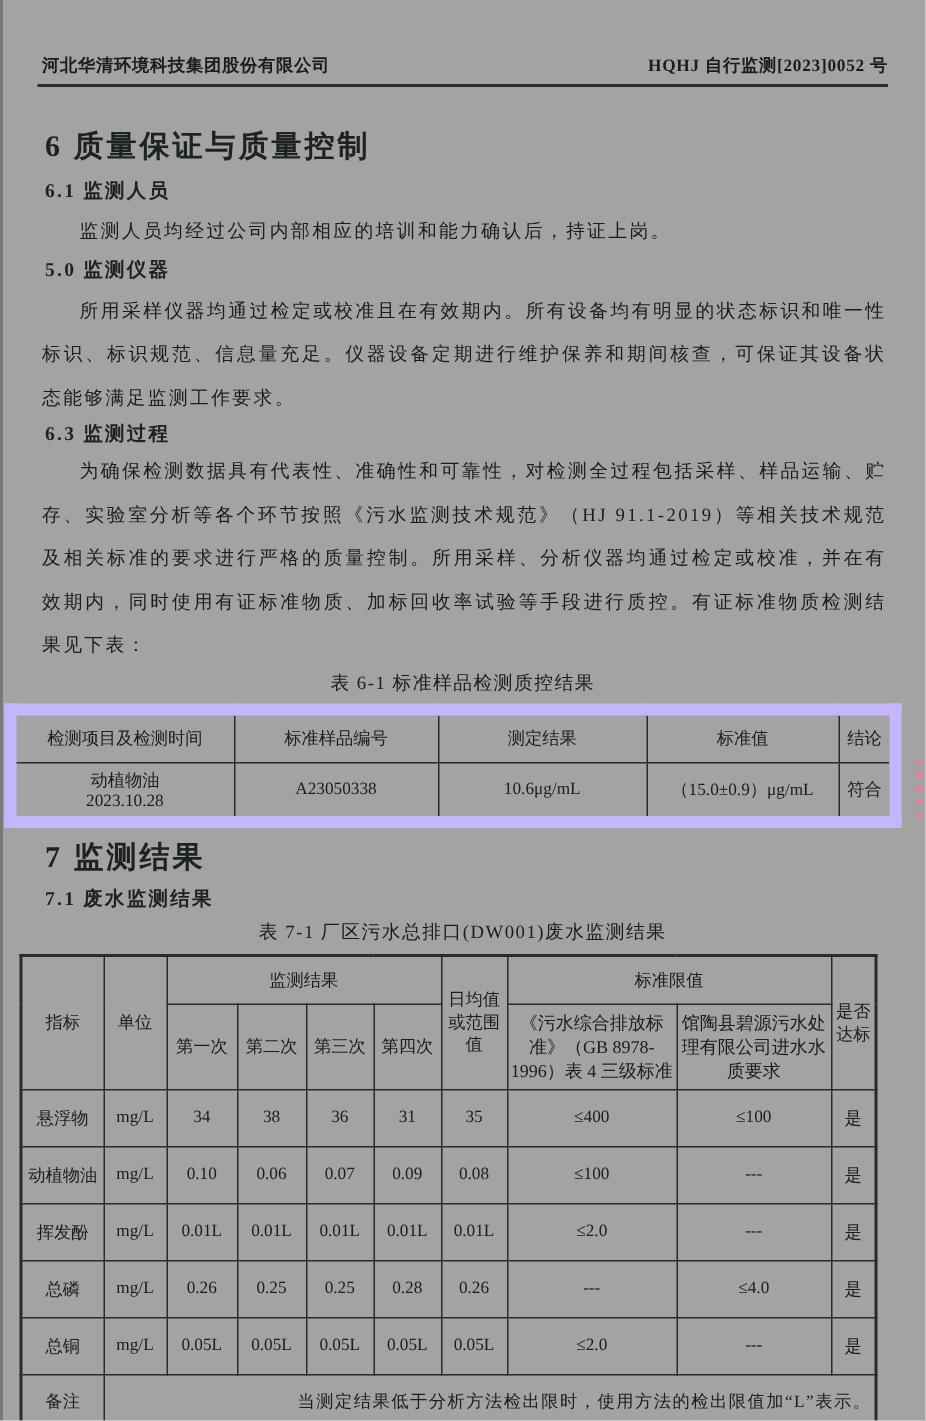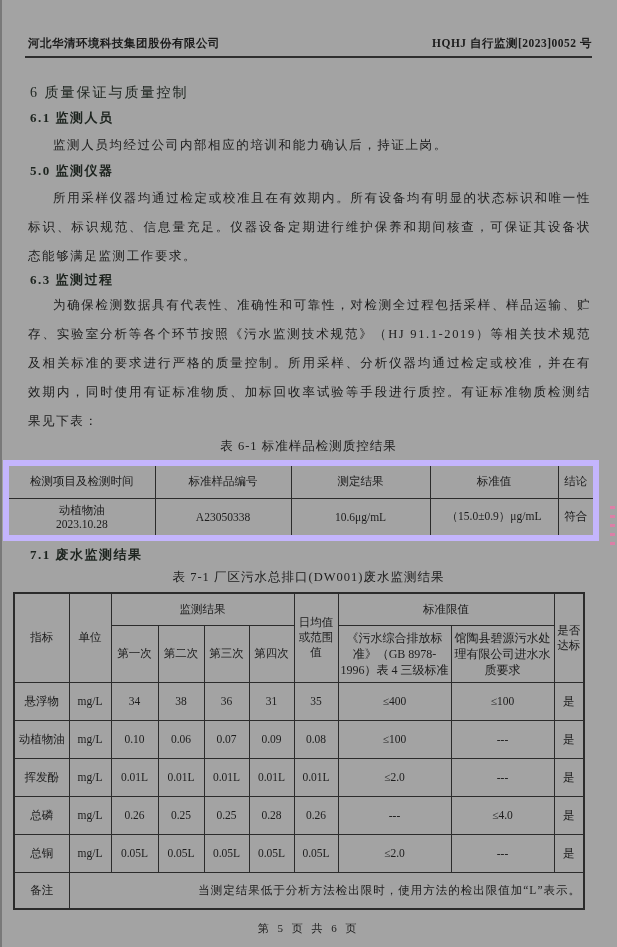--- a/index.html
+++ b/index.html
@@ -25,21 +25,21 @@
   .doc-header {
     display: flex; justify-content: space-between;
     margin: 36px 25px 0 28px;
     font-size: 11.5px; font-weight: bold; letter-spacing: 0.5px;
   }
   .header-rule {
     margin: 5px 25px 0 25px; height: 2px; background: #2e2e2e;
   }
   .h-sec {
     margin: 26px 28px 0 30px;
-    font-size: 14px; font-weight: normal; letter-spacing: 2px;
+    font-size: 20px; font-weight: bold; letter-spacing: 2px;
     color: #1d241f;
   }
   .h-sub {
     margin: 7px 28px 0 30px;
     font-size: 13px; font-weight: bold; letter-spacing: 1.5px;
     color: #1d241f;
   }
   .h-sub.tight { margin-top: 2px; }
   .h-sub.tighter { margin-top: 0; }
   .para {
@@ -49,21 +49,21 @@
     letter-spacing: 1.6px;
   }
   .para.tight { margin-top: 2px; }
   .tbl-caption {
     margin-top: 2px;
     text-align: center; font-size: 12.5px; font-weight: normal; letter-spacing: 1px;
   }
   table { border-collapse: collapse; table-layout: fixed; }
   .t61 {
     margin: 5px 0 0 3px; width: 590px;
-    border: 6px solid #c4b5fd;
+    border: 8px solid #c4b5fd;
     font-size: 11.5px;
   }
   .t61 th, .t61 td {
     border: 1.5px solid #2b2b2b; text-align: center; vertical-align: middle;
     font-weight: normal; padding: 2px;
   }
   .t61 .hrow { height: 35px; }
   .t61 .drow { height: 40px; }
   .t71 {
     margin: 6px 0 0 13px; width: 570px;
@@ -129,20 +129,21 @@
         <div>2023.10.28</div>
       </td>
       <td>A23050338</td>
       <td>10.6μg/mL</td>
       <td>（15.0±0.9）μg/mL</td>
       <td>符合</td>
     </tr>
   </tbody>
     </table>
 
+  <div class="h-sec" style="margin-top:6px">7 监测结果</div>
   <div class="h-sub" style="margin-top:5px">7.1 废水监测结果</div>
 
   <div class="tbl-caption" style="margin-top:5px">表 7-1 厂区污水总排口(DW001)废水监测结果</div>
   <table class="t71">
     <colgroup>
       <col style="width:55px">
         <col style="width:42px">
       <col style="width:47px">
         <col style="width:46px">
         <col style="width:45px">

